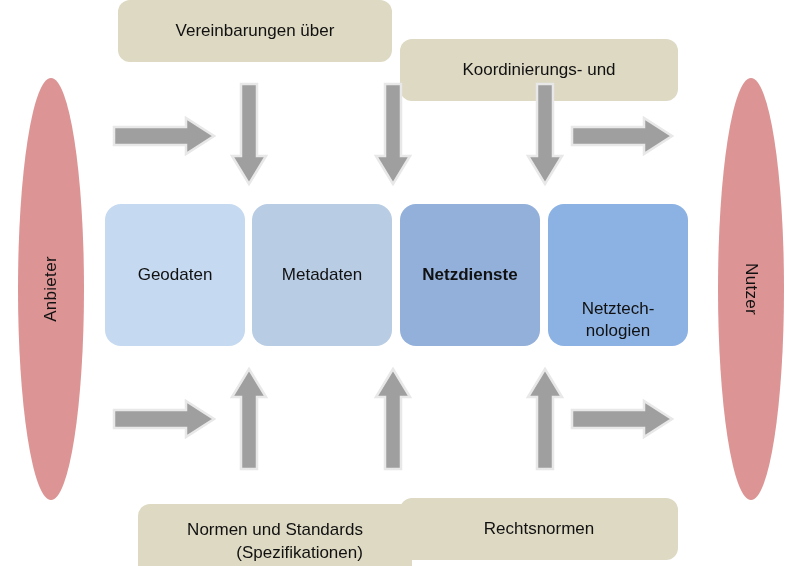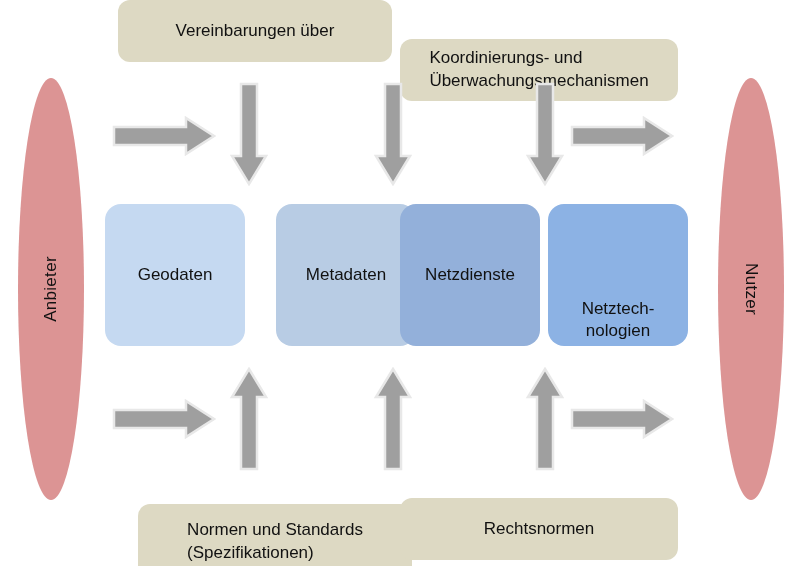--- a/index.html
+++ b/index.html
@@ -37,21 +37,21 @@
   .rot-cw  { transform: rotate(90deg);  }
 
   
   .beige-box {
     position: absolute;
     background: #ddd9c3;
     border-radius: 12px;
     display: flex;
     align-items: center;
     justify-content: center;
-    text-align: left;
+    text-align: right;
     color: #111111;
     font-size: 17px;
     line-height: 1.35;
     padding: 4px 10px;
     box-sizing: border-box;
   }
 
   
   .blue-box {
     position: absolute;
@@ -89,21 +89,20 @@
   <div class="beige-box" style="left:118px; top:0px; width:274px; height:62px;">
     <div>
       <div>Vereinbarungen über</div>
     </div>
   </div>
 
   <div class="beige-box" style="left:400px; top:0px; width:278px; height:62px;margin-top:39px;">
     <div>
 
       <div>Koordinierungs- und</div>
-      <div>Überwachungsmechanismen</div>
     </div>
   </div>
 
   <div class="arrow" style="left:112px; top:116px; width:104px; height:40px;">
     <svg viewBox="0 0 104 40" preserveAspectRatio="none">
       <polygon points="2,11 74,11 74,2 102,20 74,38 74,29 2,29" fill="#9f9f9f" stroke="#e8e8e8" stroke-width="2.5"></polygon>
     </svg>
   </div>
 
   <div class="arrow" style="left:228px; top:82px; width:42px; height:104px;">
@@ -129,27 +128,27 @@
       <polygon points="2,11 74,11 74,2 102,20 74,38 74,29 2,29" fill="#9f9f9f" stroke="#e8e8e8" stroke-width="2.5"></polygon>
     </svg>
   </div>
 
   <div class="blue-box" style="left:105px; top:204px; width:140px; height:142px; background:#c5d9f1;">
     <div>
       <div>Geodaten</div>
     </div>
   </div>
 
-  <div class="blue-box" style="left:252px; top:204px; width:140px; height:142px; background:#b8cce4;margin-left:24px;">
+  <div class="blue-box" style="left:252px; top:204px; width:140px; height:142px; background:#b8cce4;">
     <div>
       <div>Metadaten</div>
     </div>
   </div>
 
-  <div class="blue-box" style="left:400px; top:204px; width:140px; height:142px; background:#93b0da;">
+  <div class="blue-box" style="left:400px; top:204px; width:140px; height:142px; background:#93b0da;font-weight:bold;">
     <div>
       <div>Netzdienste</div>
     </div>
   </div>
 
   <div class="blue-box" style="left:548px; top:204px; width:140px; height:142px; background:#8cb2e4;align-items:flex-end;">
     <div>
       <div>Netztech-</div>
       <div>nologien</div>
     </div>

